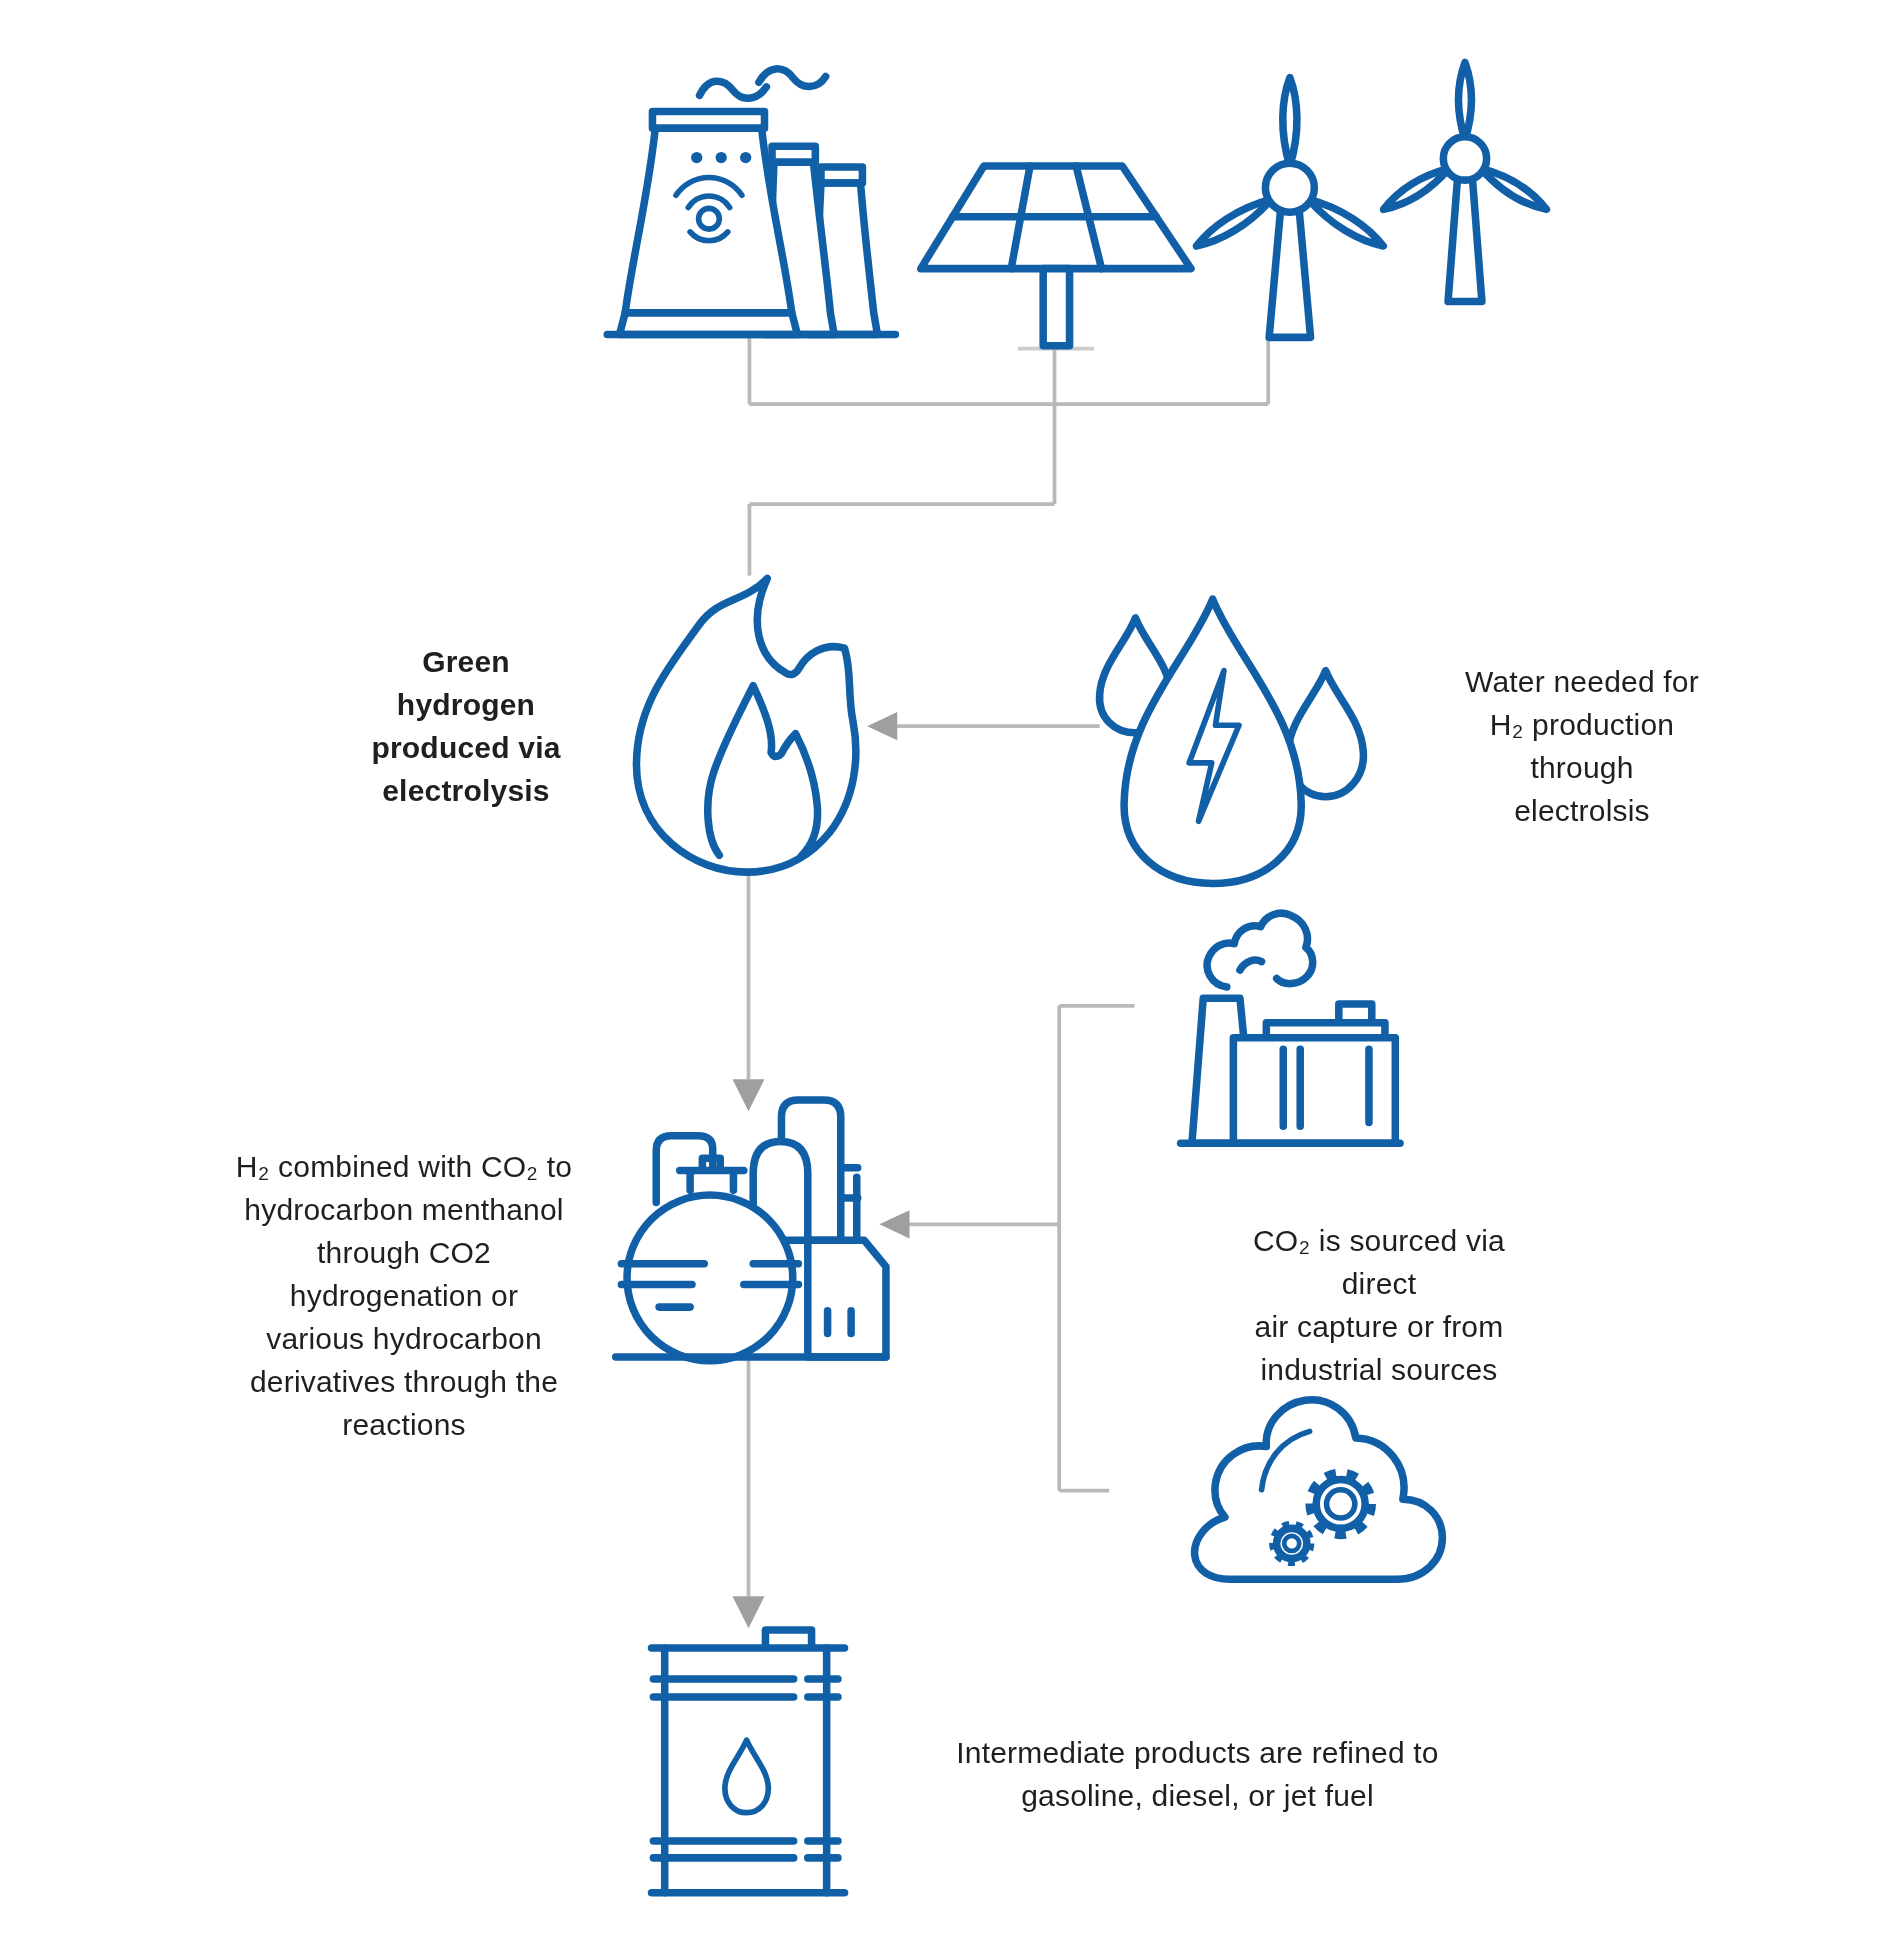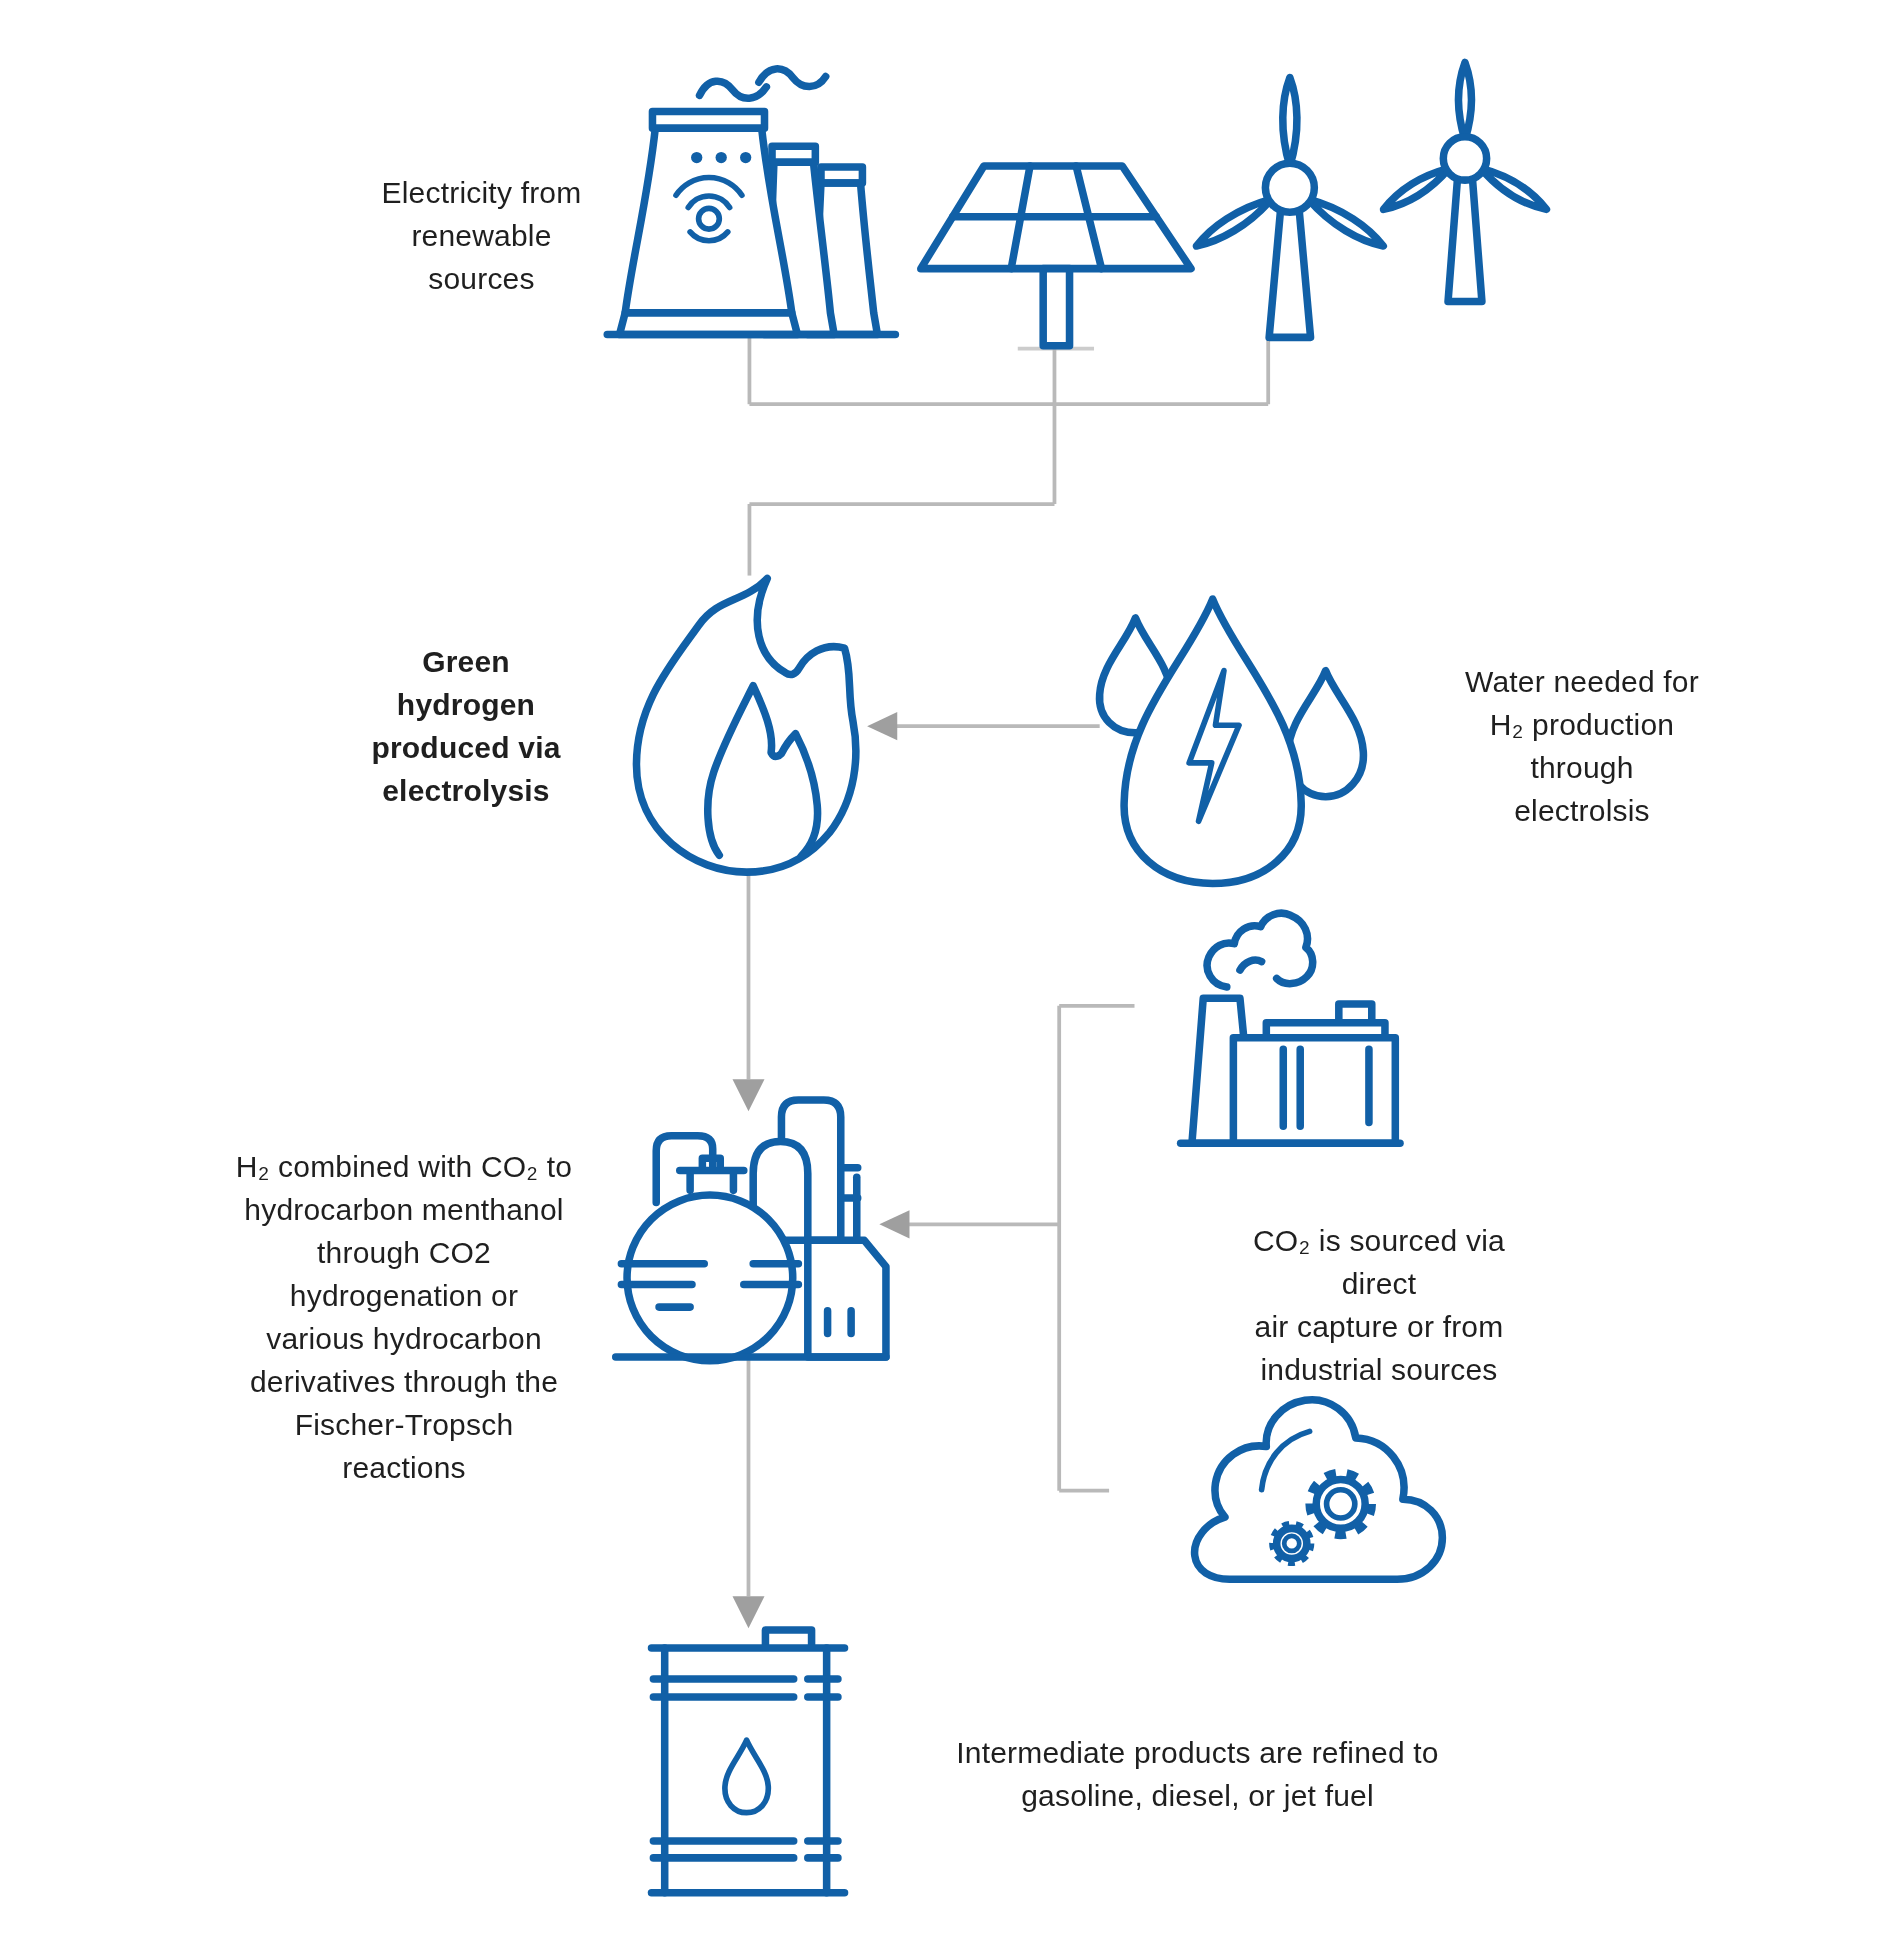--- a/index.html
+++ b/index.html
@@ -217,25 +217,20 @@
       <path class="ib" d="M813 1748 V1731 H862 V1748"></path>
       <path class="ib" stroke-width="9" d="M692 1750 H897"></path>
       <path class="ib" d="M706 1750 V2010 M878 1750 V2010"></path>
       <path class="ib" d="M694 1783 H843 M858 1783 H890 M694 1802 H843 M858 1802 H890"></path>
       <path class="ib" d="M694 1955 H843 M858 1955 H890 M694 1973 H843 M858 1973 H890"></path>
       <path class="ib" stroke-width="9" d="M692 2010 H897"></path>
       <path class="ib6" d="M793 1848 C785 1866 771 1880 770 1897 C769 1914 780 1925 793 1925 C806 1925 817 1914 816 1897 C815 1880 801 1866 793 1848 Z"></path>
     </g>
   </svg>
 
-  <div class="label" style="left:312px;top:171px;width:339px;">
-    <span>Electricity from</span>
-    <span>renewable</span>
-    <span>sources</span>
-  </div>
 
   <div class="label" style="left:325px;top:640px;width:282px;font-weight:bold;">
     <span>Green</span>
     <span>hydrogen</span>
     <span>produced via</span>
     <span>electrolysis</span>
   </div>
 
   <div class="label" style="left:1422px;top:636px;width:320px;margin-top:24px;">
     <span>Water needed for</span>
@@ -244,21 +239,20 @@
     <span>electrolsis</span>
   </div>
 
   <div class="label" style="left:178px;top:1145px;width:452px;">
     <span>H₂ combined with CO₂ to</span>
     <span>hydrocarbon menthanol</span>
     <span>through CO2</span>
     <span>hydrogenation or</span>
     <span>various hydrocarbon</span>
     <span>derivatives through the</span>
-    <span>Fischer-Tropsch</span>
     <span>reactions</span>
   </div>
 
   <div class="label" style="left:1214px;top:1219px;width:330px;">
     <span>CO₂ is sourced via direct</span>
     <span>air capture or from</span>
     <span>industrial sources</span>
   </div>
 
   <div class="label" style="left:929px;top:1731px;width:537px;">

